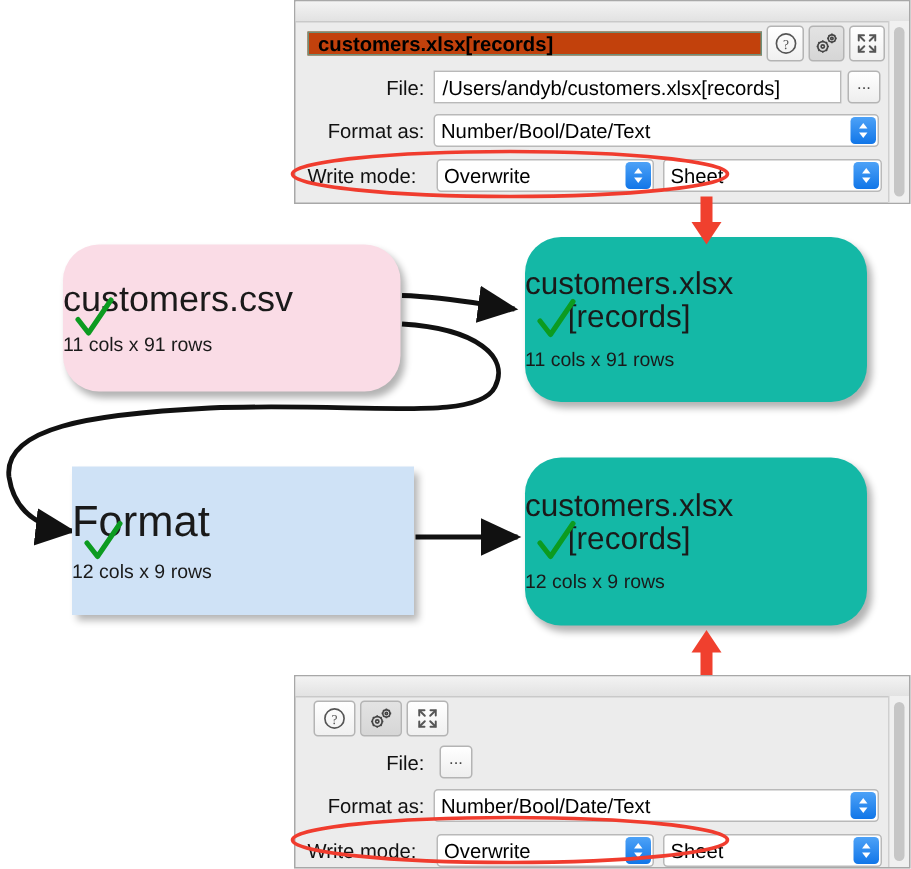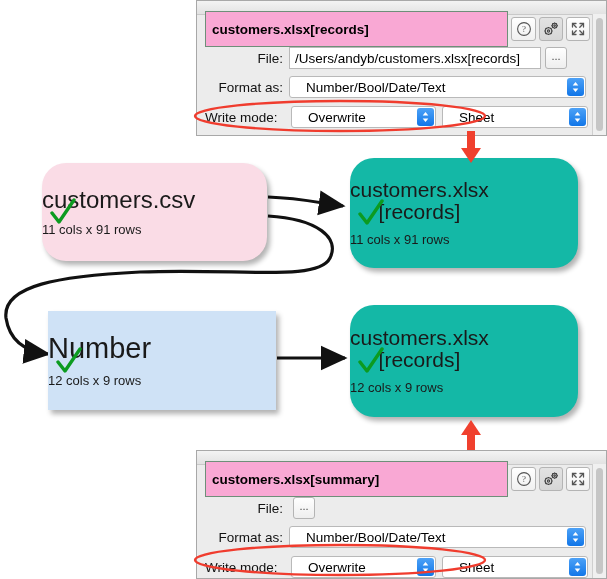--- a/index.html
+++ b/index.html
@@ -48,23 +48,23 @@
   }
   .row-label{
     font-size:13.5px;color:#111;
     text-align:right;
     white-space:nowrap;
   }
 
   
   .title-field{
     flex:0 0 auto;
-    background:#f9a8d4;
+    background:#c2410c;
     border:1px solid #6e8f79;
-    height:36px;
+    height:16px;
     display:flex;align-items:center;
     padding:0 6px;
     box-sizing:border-box;
     font-size:13.5px;
     font-weight:bold;
     color:#000;
   }
 
   .icon-btn{
     width:28px;height:24px;
@@ -106,21 +106,21 @@
     background:#fff;
     border:1px solid #b9b9b9;
     height:22px;
     box-sizing:border-box;
     display:flex;align-items:center;
     position:relative;
     border-radius:3px;
     font-size:13.5px;
     color:#000;
   }
-  .combo .val{padding-left:16px;white-space:nowrap;}
+  .combo .val{padding-left:4px;white-space:nowrap;}
   .stepper{
     position:absolute;right:1px;top:1px;bottom:1px;
     width:17px;
     background:linear-gradient(#4da2f7,#1176e8);
     border-radius:3px;
     display:flex;flex-direction:column;
     align-items:center;justify-content:center;
   }
   .stepper svg{display:block;}
 
@@ -200,21 +200,21 @@
           <path d="M13.2 13.2l-3.4-3.4"></path>
             <path d="M2.8 13.2l3.4-3.4"></path>
         </g>
       </svg>
     </div>
   </div>
 
   <div class="row" style="top:45px;width:385px;">
     <div class="row-label" style="width:78px;">File:</div>
     <div style="width:6px;"></div>
-    <div class="txt" style="width:252px;">/Users/andyb/customers.xlsx[records]</div>
+    <div class="txt" style="width:272px;">/Users/andyb/customers.xlsx[records]</div>
     <div style="width:4px;"></div>
     <div class="dots-btn">...</div>
   </div>
 
   <div class="row" style="top:74px;width:385px;">
     <div class="row-label" style="width:78px;">Format as:</div>
     <div style="width:6px;"></div>
     <div class="combo" style="width:297px;">
       <span class="val">Number/Bool/Date/Text</span>
       <span class="stepper">
@@ -251,21 +251,20 @@
   </div>
 </div>
 
 <div class="panel" style="left:196px;top:450px;width:411px;height:129px;">
   <div class="panel-topstrip"></div>
   <div class="panel-scrollbar">
     <div class="thumb"></div>
   </div>
 
   <div class="row" style="top:16px;width:385px;">
-    <div class="title-field" style="width:303px;">customers.xlsx[summary]</div>
     <div style="width:4px;"></div>
     <div class="icon-btn" style="margin-right:3px;">
       <svg width="16" height="16" viewBox="0 0 16 16">
         <circle cx="8" cy="8" r="6.4" fill="none" stroke="#555" stroke-width="1.1"></circle>
         <text x="8" y="11.4" font-size="9" text-anchor="middle" fill="#555" font-family="Liberation Serif, serif">?</text>
       </svg>
     </div>
     <div class="icon-btn pressed" style="margin-right:3px;">
       <svg width="18" height="16" viewBox="0 0 18 16">
         <g fill="none" stroke="#444" stroke-width="1.1">
@@ -375,21 +374,21 @@
     <span>customers.xlsx</span><br>
     <span>[records]</span>
   </div>
   <div class="sub">11 cols x 91 rows</div>
 </div>
 
 <div class="node node-blue" style="left:48px;top:311px;width:228px;height:99px;">
   <svg class="check" viewBox="0 0 26 30">
     <path d="M2 15 L9 24 L24 2" fill="none" stroke="#0c9b20" stroke-width="3.4" stroke-linecap="round" stroke-linejoin="round"></path>
   </svg>
-  <div class="ttl" style="font-size:29px;">Number</div>
+  <div class="ttl" style="font-size:29px;">Format</div>
   <div class="sub">12 cols x 9 rows</div>
 </div>
 
 <div class="node node-green" style="left:350px;top:305px;width:228px;height:112px;">
   <svg class="check" viewBox="0 0 26 30">
     <path d="M2 15 L9 24 L24 2" fill="none" stroke="#0c9b20" stroke-width="3.4" stroke-linecap="round" stroke-linejoin="round"></path>
   </svg>
   <div class="ttl" style="font-size:21px;">
     <span>customers.xlsx</span><br>
     <span>[records]</span>

